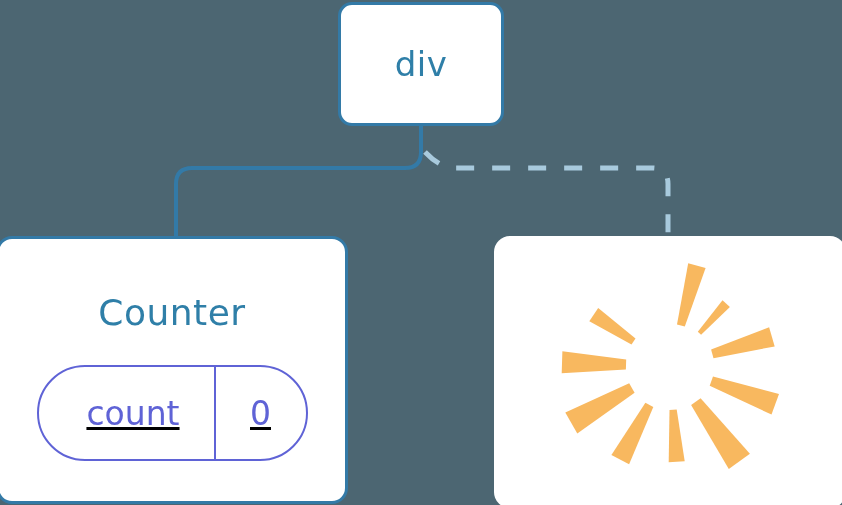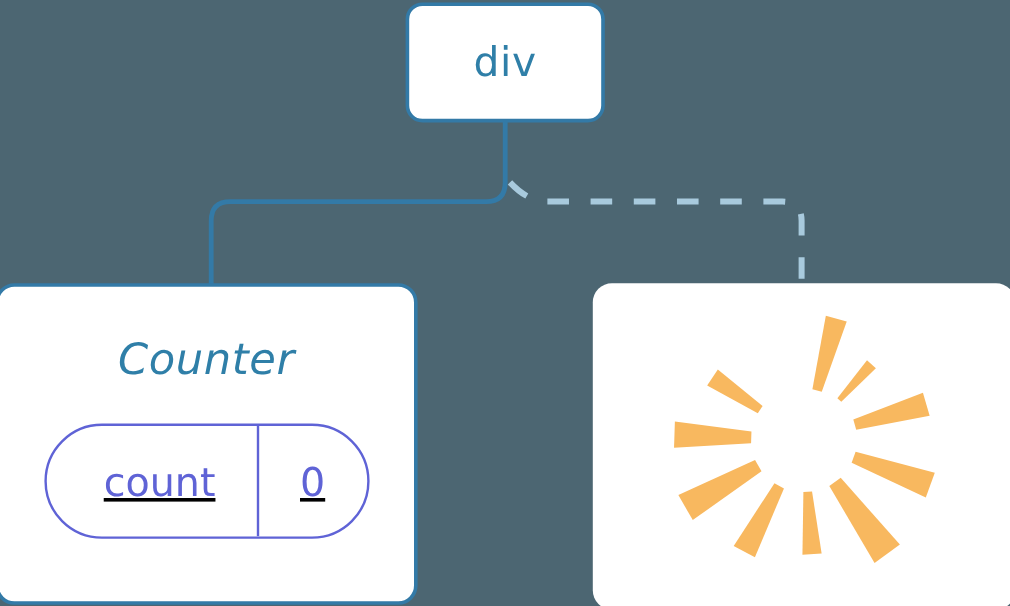--- a/index.html
+++ b/index.html
@@ -38,43 +38,42 @@
     font-weight: 400;
     letter-spacing: 0.5px;
     line-height: 1;
     white-space: nowrap;
   }
   
   #node-div {
     left: 338px;
     top: 2px;
     width: 166px;
-    height: 100px;
+    height: 124px;
     border: 3px solid #337aa7;
     border-radius: 14px;
     display: flex;
     align-items: center;
     justify-content: center;
   }
   
   #node-counter {
     left: -4px;
     top: 236px;
     width: 352px;
     height: 268px;
     border: 3px solid #337aa7;
     border-radius: 16px;
     display: flex;
     flex-direction: column;
     align-items: center;
   }
   #node-counter .node-label {
-    margin-top: 44px;
+    margin-top: 56px;
     font-size: 36px;
-    font-style: italic;
   }
   
   .state-pill {
     margin-top: 34px;
     display: flex;
     align-items: stretch;
     height: 96px;
     border: 2px solid #5f63d6;
     border-radius: 48px;
     box-sizing: border-box;

